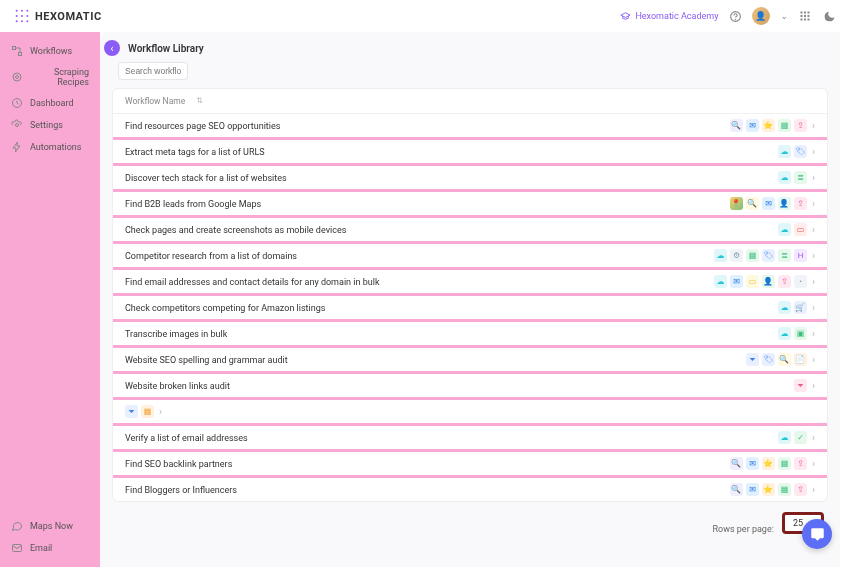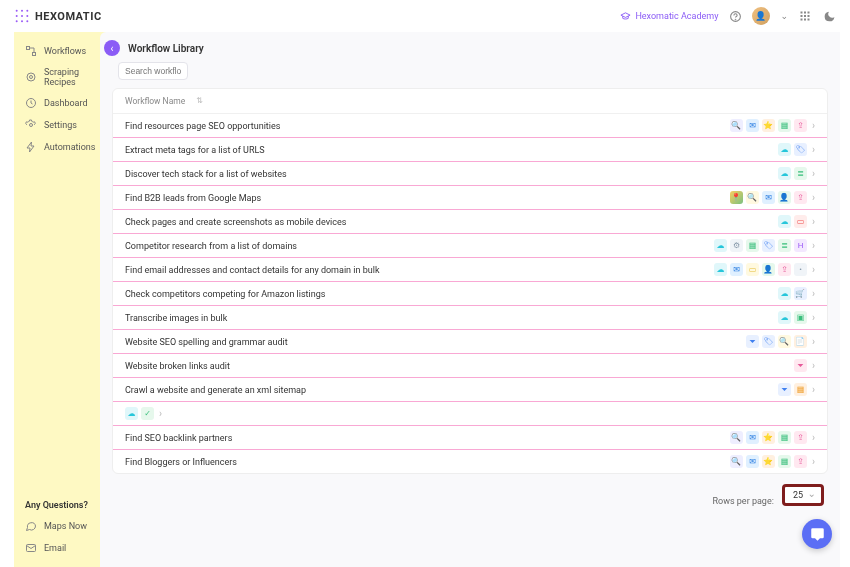--- a/index.html
+++ b/index.html
@@ -11,38 +11,38 @@
 .logo-icon { width: 16px; height: 16px; }
 .logo-text { font-size: 11px; font-weight: 700; letter-spacing: 0.5px; color: #333; }
 .header-right { display: flex; align-items: center; gap: 10px; }
 .academy { color: #8b5cf6; font-size: 9px; display: flex; align-items: flex-start; gap: 4px; }
 .header-icon { width: 14px; height: 14px; color: #888; cursor: pointer; display:flex; align-items:center; justify-content:center; }
 .avatar { width: 18px; height: 18px; border-radius: 50%; background: linear-gradient(135deg,#f0c080,#d0a060); display:flex; align-items:center; justify-content:center; font-size:9px; }
 .chev { color:#888; font-size:9px; }
 .moon { width:14px; height:14px; }
 
 
-.sidebar { position: absolute; left: 14px; top: 32px; bottom: 0; width: 100px; background: #fef9c3; padding: 8px 0; }
+.sidebar { position: absolute; left: 0; top: 32px; bottom: 0; width: 100px; background: #f9a8d4; padding: 8px 0; text-align: right; }
 .side-item { display: flex; align-items: center; gap: 7px; padding: 5px 11px; font-size: 9px; color: #555; cursor: pointer; }
 .side-item svg, .side-item .si { width: 12px; height: 12px; flex-shrink:0; color:#888; }
 .side-bottom { position: absolute; bottom: 8px; left: 0; right: 0; }
 .side-bottom .q { padding: 5px 11px; font-size: 9px; font-weight: 600; color: #333; }
 
 
 .main { position: absolute; left: 100px; right: 10px; top: 32px; bottom: 0; background: #f9f9fb; border-radius: 6px 0 0 0; padding: 0; overflow: hidden; }
 .page-head { display: flex; align-items: center; gap: 8px; padding: 8px 18px 6px 4px; }
 .back-btn { width: 16px; height: 16px; border-radius: 50%; background: #8b5cf6; color: #fff; display:flex; align-items:center; justify-content:center; font-size:10px; cursor:pointer; }
 .page-title { font-size: 10px; font-weight: 600; color: #333; }
 .search-wrap { padding: 0 18px 8px; }
 .search-input { width: 70px; padding: 3px 6px; font-size: 8.5px; border: 1px solid #e4e4ea; border-radius: 4px; background:#fff; color:#999; }
 
 .table-card { margin: 0 12px; background: #fff; border: 1px solid #eee; border-radius: 6px; overflow: hidden; }
 .table-head { padding: 7px 12px; font-size: 8.5px; color: #888; border-bottom: 1px solid #f0f0f0; display:flex; align-items:flex-start; gap:11px; }
 .table-head .sort { font-size:8px; color:#bbb; }
-.row { display: flex; align-items: center; justify-content: space-between; padding: 5px 12px; border-bottom: 1px solid #f9a8d4; font-size: 9px; color: #333; }
+.row { display: flex; align-items: center; justify-content: space-between; padding: 5px 12px; border-bottom: 3px solid #f9a8d4; font-size: 9px; color: #333; }
 .row:last-child { border-bottom: none; }
 .row-name { flex: 1; }
 .row-icons { display: flex; align-items: center; gap: 3px; }
 .badge { width: 13px; height: 13px; border-radius: 3px; display:flex; align-items:center; justify-content:center; font-size:8px; }
 .chevr { color: #bbb; font-size: 10px; margin-left: 2px; }
 
 .pager { display:flex; justify-content:flex-end; align-items:flex-end; gap:8px; padding:10px 16px; font-size:9px; color:#666; }
 .pager-select { border:3px solid #7f1d1d; border-radius:4px; padding:3px 18px 3px 8px; font-size:9px; color:#333; background:#fff; position:relative; }
 .pager-select::after { content:"⌄"; position:absolute; right:5px; top:1px; color:#aaa; font-size:10px; }
 
@@ -147,21 +147,20 @@
       <span>Settings</span>
     </div>
   <div class="side-item">
       <svg class="si" viewBox="0 0 24 24" fill="none" stroke="currentColor" stroke-width="2">
         <path d="M13 2L4 14h6l-1 8 9-12h-6z"></path>
       </svg>
       <span>Automations</span>
     </div>
 
   <div class="side-bottom">
-    <div class="q">Any Questions?</div>
     <div class="side-item">
         <svg class="si" viewBox="0 0 24 24" fill="none" stroke="currentColor" stroke-width="2">
           <path d="M21 12a8 8 0 01-12 7L3 21l2-6a8 8 0 1116-3z"></path>
         </svg>
         <span>Maps Now</span>
       </div>
     <div class="side-item">
         <svg class="si" viewBox="0 0 24 24" fill="none" stroke="currentColor" stroke-width="2">
           <rect x="3" y="5" width="18" height="14" rx="2"></rect>
           <path d="M3 7l9 6 9-6"></path>
@@ -283,28 +282,28 @@
           </span>
         </div>
         <div class="row">
           <span class="row-name">Website broken links audit</span>
           <span class="row-icons">
             <span class="badge b-pk">⏷</span>
             <span class="chevr">›</span>
           </span>
         </div>
         <div class="row">
-          <span class="row-name">Crawl a website and generate an xml sitemap</span>
           <span class="row-icons">
             <span class="badge b-bl">⏷</span>
             <span class="badge b-or">▦</span>
             <span class="chevr">›</span>
           </span>
         </div>
         <div class="row">
+          <span class="row-name">Verify a list of email addresses</span>
           <span class="row-icons">
             <span class="badge b-cy">☁</span>
             <span class="badge b-gn">✓</span>
             <span class="chevr">›</span>
           </span>
         </div>
         <div class="row">
           <span class="row-name">Find SEO backlink partners</span>
           <span class="row-icons">
             <span class="badge b-sr">🔍</span>

